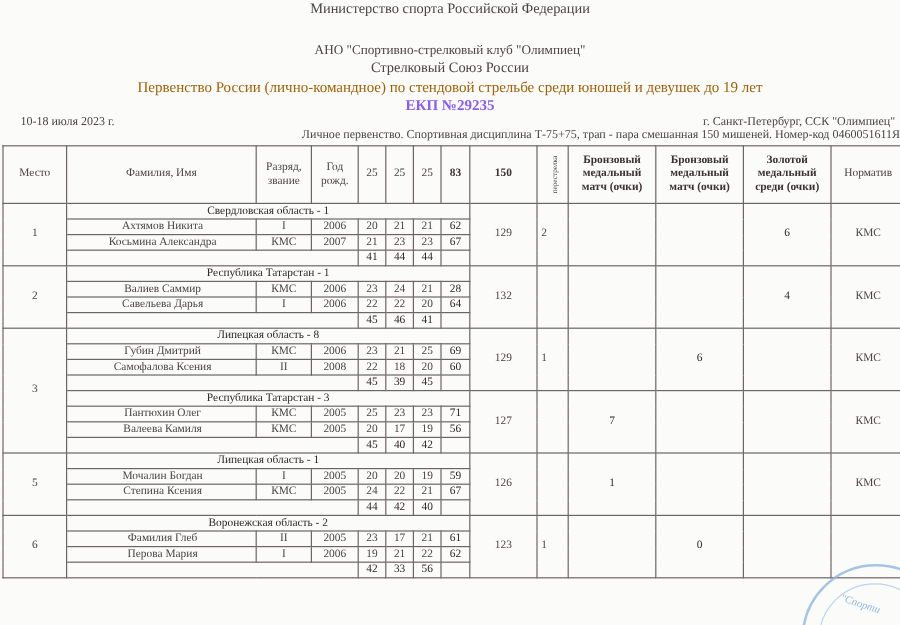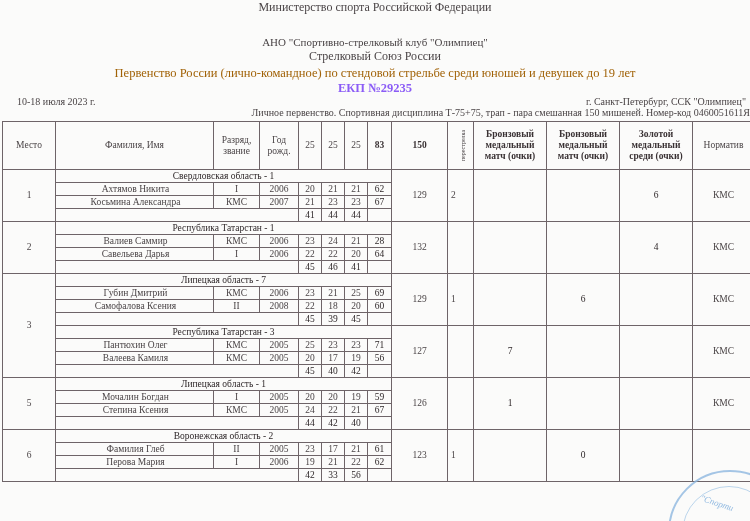--- a/index.html
+++ b/index.html
@@ -154,21 +154,21 @@
     <tr class="r">
       <td colspan="3"></td>
       <td class="b">45</td>
       <td class="b">46</td>
       <td class="b">41</td>
       <td></td>
     </tr>
 
     <tr>
       <td class="place" rowspan="8">3</td>
-      <td class="team" colspan="7">Липецкая область - 7</td>
+      <td class="team" colspan="7">Липецкая область - 8</td>
       <td class="big" rowspan="4">129</td>
       <td class="pere" rowspan="4">1</td>
       <td class="medal" rowspan="4"></td>
       <td class="medal" rowspan="4">6</td>
       <td class="medal" rowspan="4"></td>
       <td class="norm" rowspan="4">КМС</td>
     </tr>
     <tr class="r">
       <td class="nm">Губин Дмитрий</td>
       <td>КМС</td>

